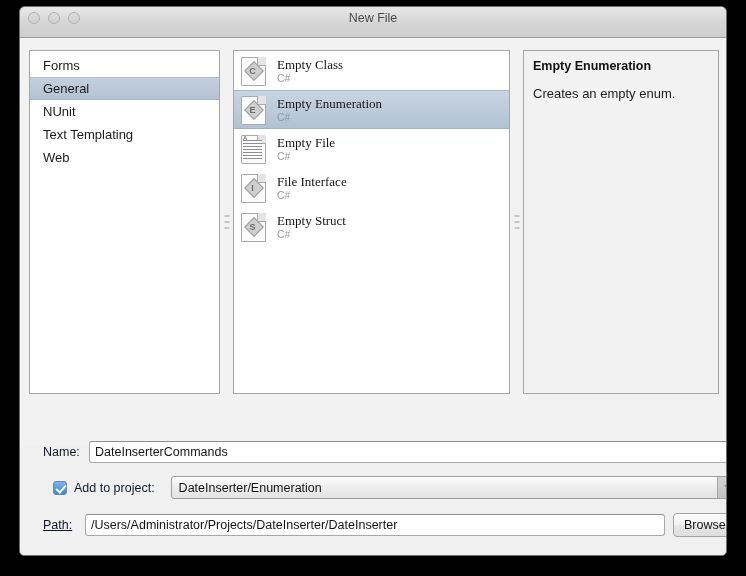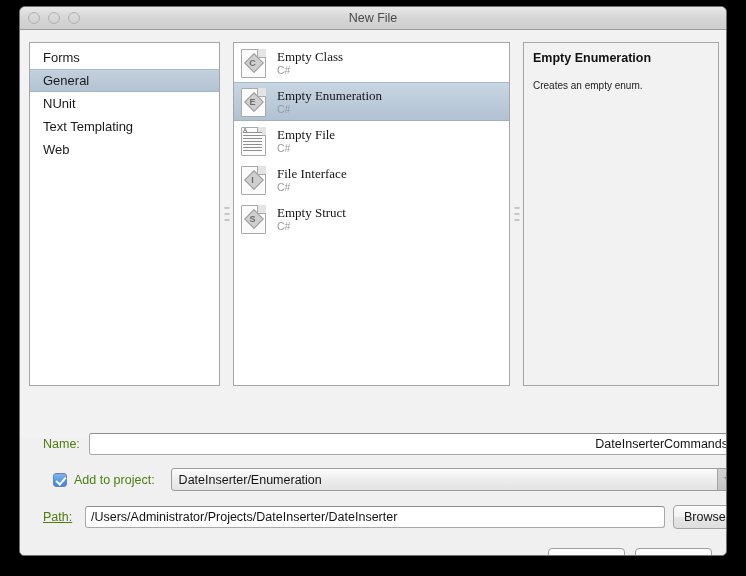--- a/index.html
+++ b/index.html
@@ -22,21 +22,21 @@
     background: #f0f0f0;
     border-radius: 6px 6px 5px 5px;
     box-shadow: 0 3px 10px rgba(0,0,0,0.55);
     overflow: hidden;
     border: 1px solid #6f6f6f;
   }
 
   
   #titlebar {
     position: relative;
-    height: 23px;
+    height: 31px;
     background: linear-gradient(to bottom, #e8e8e8 0%, #d6d6d6 50%, #cecece 100%);
     border-bottom: 1px solid #9a9a9a;
     border-radius: 5px 5px 0 0;
   }
   .traffic-lights {
     position: absolute;
     left: 8px;
     top: 5px;
     display: flex;
     gap: 8px;
@@ -224,56 +224,56 @@
 
   
   #desc-panel { padding: 8px 9px; }
   #desc-title {
     font-size: 12.5px;
     font-weight: bold;
     color: #121212;
     margin-bottom: 3px;
   }
   #desc-body {
-    font-size: 10px;
+    font-size: 13px;
     color: #1c1c1c;
     line-height: 16px;
     margin-top: 13px;
   }
 
   
   .form-row {
     position: absolute;
     display: flex;
     align-items: center;
   }
   .field-label {
     font-size: 12.5px;
-    color: #4d7c0f;
+    color: #0f172a;
     white-space: nowrap;
   }
   .textfield {
     background: #ffffff;
     border: 1px solid #a8a8a8;
     border-top-color: #8e8e8e;
     border-radius: 3px;
     height: 22px;
     line-height: 20px;
     padding: 0 5px;
     font-size: 12.5px;
     color: #141414;
     font-family: "Liberation Sans", sans-serif;
     overflow: hidden;
     white-space: nowrap;
   }
 
   
   #row-name { left: 23px; top: 403px; width: 694px; }
   #row-name .field-label { width: 46px; }
-  #name-input { width: 645px; text-align: right; }
+  #name-input { width: 645px; }
 
   
   #row-project { left: 33px; top: 438px; }
   .checkbox {
     width: 14px; height: 14px;
     border: 1px solid #6d83a8;
     border-radius: 3px;
     background: linear-gradient(to bottom, #7fb4ed 0%, #3d87dd 100%);
     position: relative;
     margin-right: 7px;

